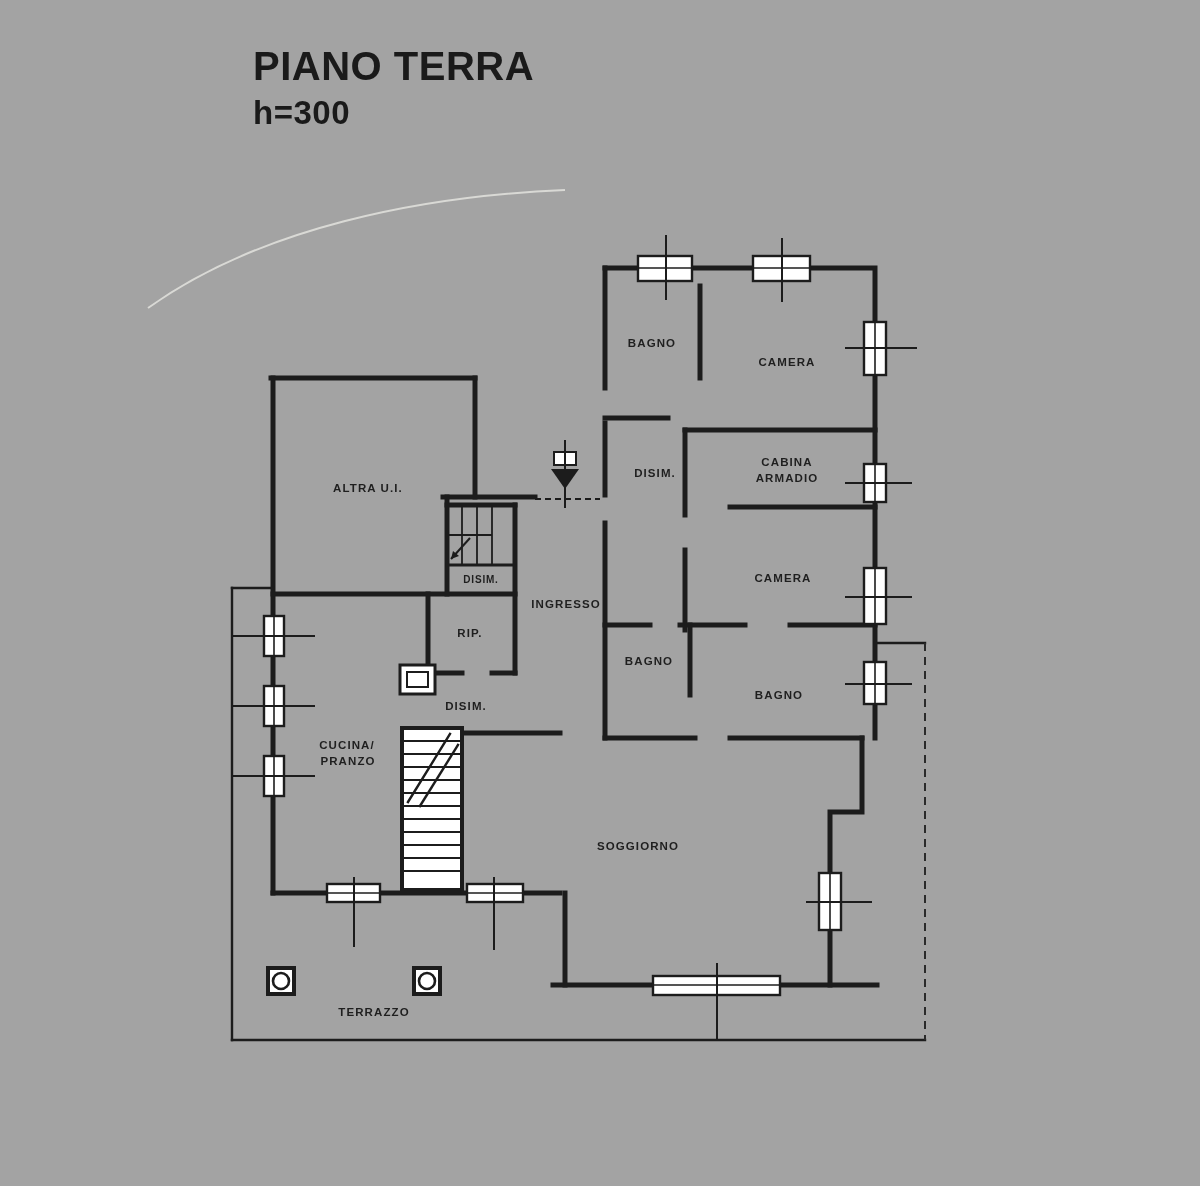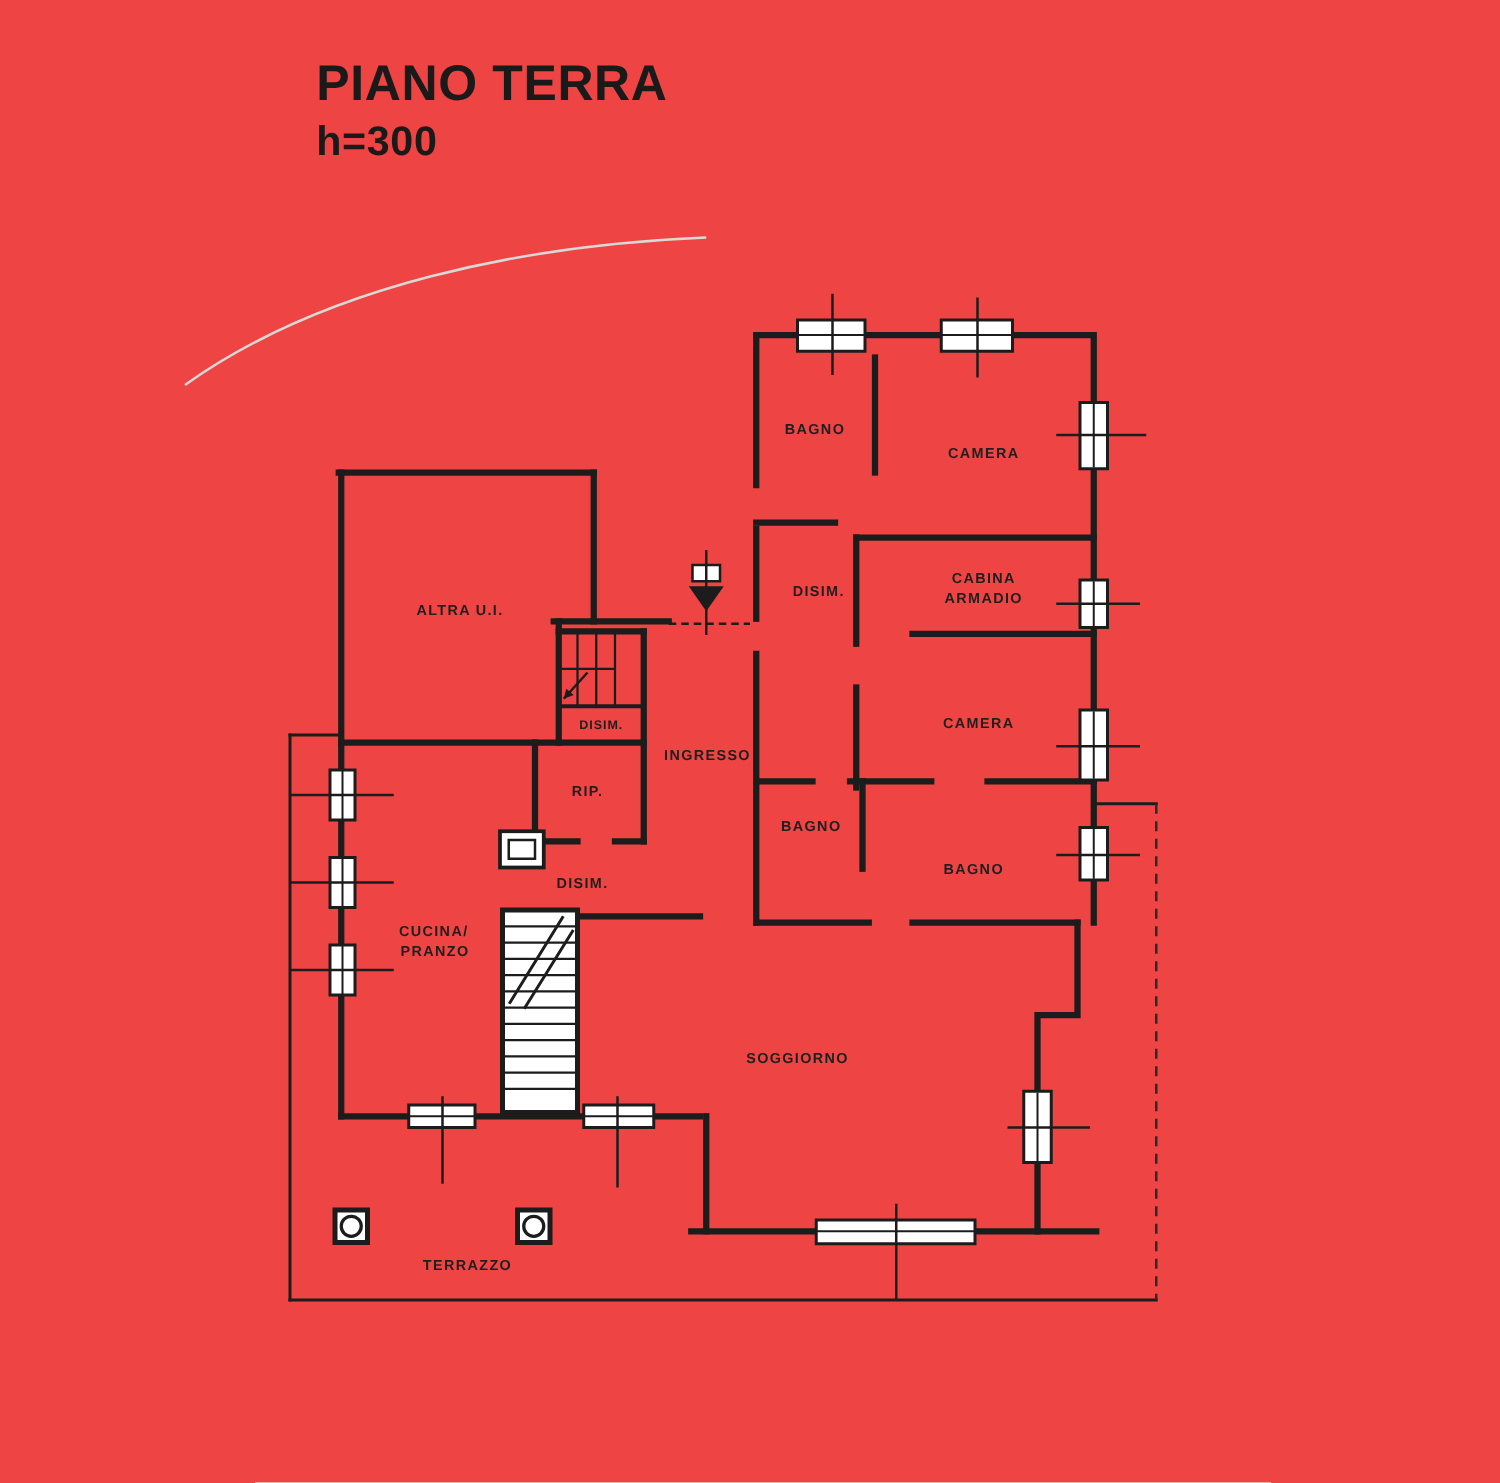--- a/index.html
+++ b/index.html
@@ -1,16 +1,16 @@
 <!DOCTYPE html>
 <html><head>
 <meta charset="utf-8">
 <style>
   html,body{margin:0;padding:0;background:#ffffff;}
-  .page{position:relative;width:1200px;height:1186px;background:#ef4444;overflow:hidden;text-align:right;}
+  .page{position:relative;width:1200px;height:1186px;background:#a3a3a3;overflow:hidden;text-align:right;}
   svg{display:block;}
   .wall{stroke:#1c1c1c;stroke-width:5;fill:none;stroke-linecap:square;}
   .wall-med{stroke:#1c1c1c;stroke-width:3.2;fill:none;stroke-linecap:square;}
   .thin{stroke:#1c1c1c;stroke-width:2.4;fill:none;stroke-linecap:square;}
   .tick{stroke:#1c1c1c;stroke-width:2;fill:none;}
   .tread{stroke:#1c1c1c;stroke-width:1.8;fill:none;}
   .win-frame{fill:#ffffff;stroke:#1c1c1c;stroke-width:2.4;}
   .win-mid{stroke:#1c1c1c;stroke-width:1.6;fill:none;}
   .door-line{stroke:#1c1c1c;stroke-width:2;stroke-dasharray:6 4;fill:none;}
   .proj{stroke:#2a2a2a;stroke-width:2;stroke-dasharray:8 6;fill:none;}

